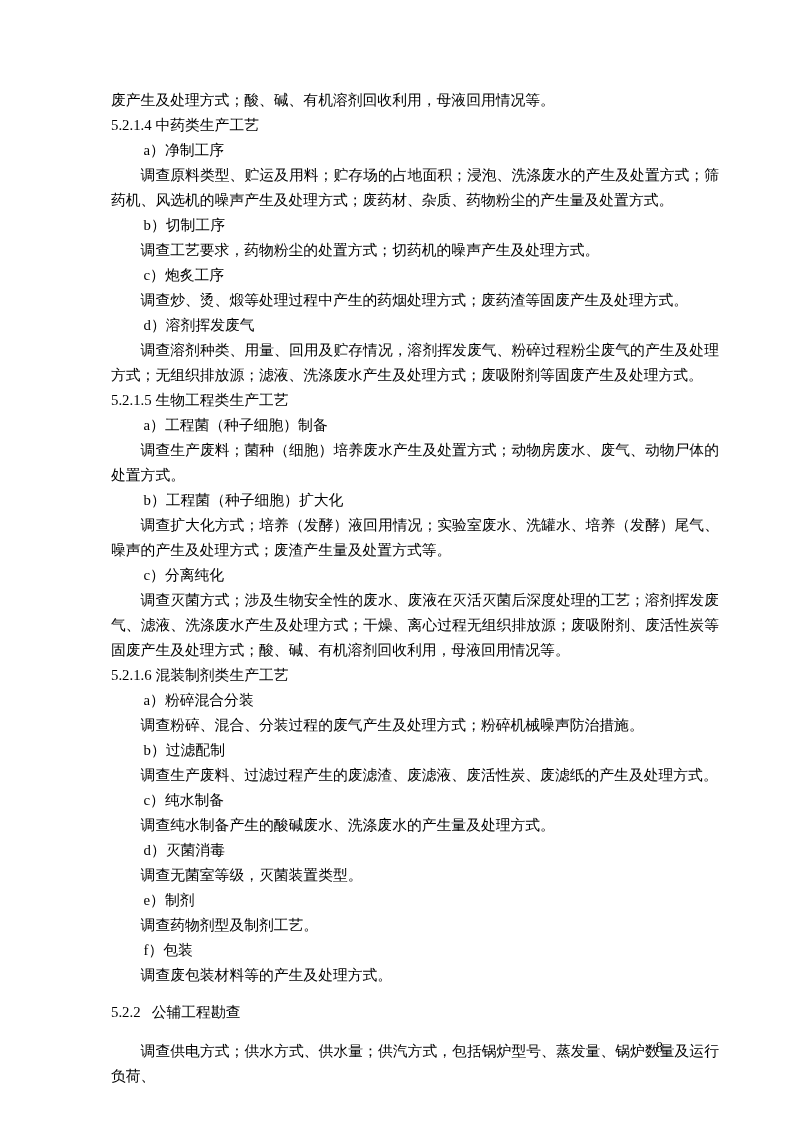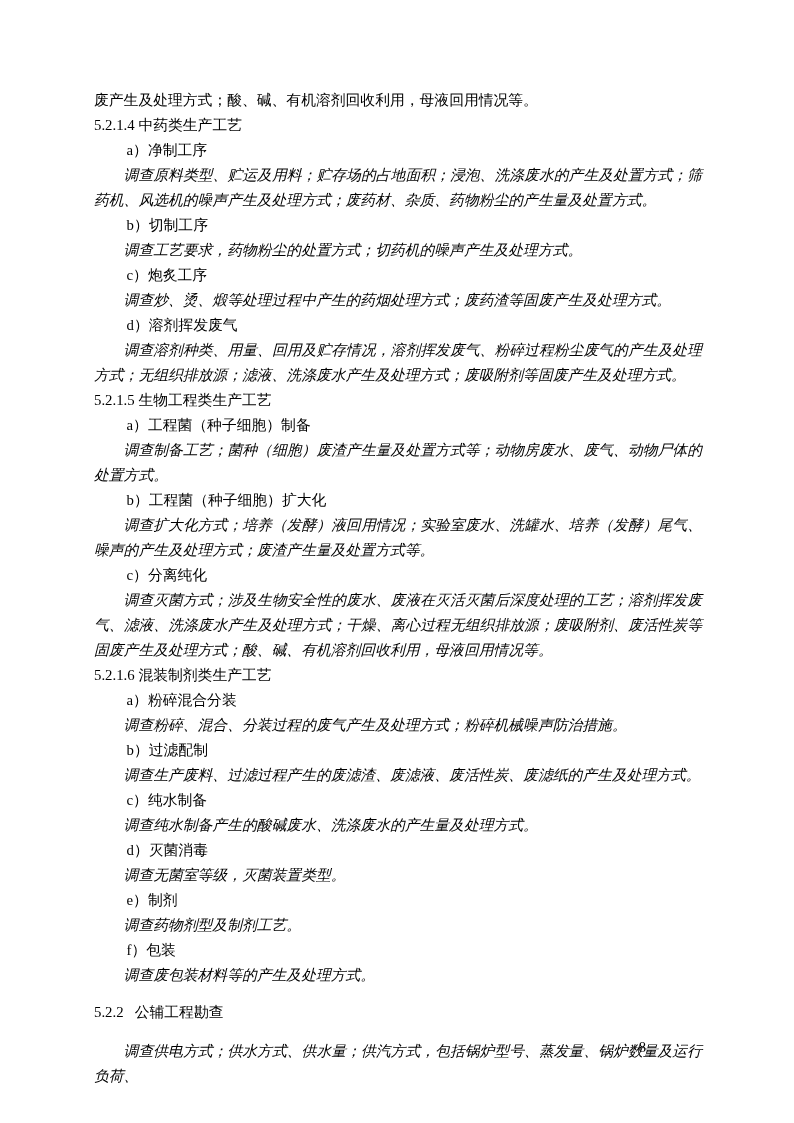--- a/index.html
+++ b/index.html
@@ -7,40 +7,40 @@
     width: 794px;
     height: 1123px;
     background: #ffffff;
     position: relative;
     font-family: "Liberation Serif", "DejaVu Serif", serif;
     color: #000000;
     overflow: hidden;
   }
   .page {
     position: absolute;
-    left: 0; top: 0;
+    left: 17px; top: 0;
     width: 744px; height: 1123px;
     background: #ffffff;
   }
   .content {
     position: absolute;
     left: 94px;
     top: 88px;
     width: 608px;
     font-size: 14.8px;
     line-height: 25px;
     text-align: justify;
     word-break: break-all;
     overflow-wrap: break-word;
   }
   .content p { margin: 0; }
   .cont    { text-indent: 0; }
   .heading { text-indent: 0; }
   .subitem { text-indent: 2.2em; }
-  .para    { text-indent: 2em; font-style: italic; }
+  .para    { text-indent: 2em; }
   .sec-bold {
     text-indent: 0;
     margin-top: 12px !important;
     margin-bottom: 14px !important;
   }
   .sec-bold .sec-num { font-weight: normal; }
   .sec-bold .sec-title { font-weight: normal; margin-left: 0.5em; }
   .pageno {
     position: absolute;
     right: 98px;
@@ -59,21 +59,21 @@
     <p class="subitem">a）净制工序</p>
     <p class="para">调查原料类型、贮运及用料；贮存场的占地面积；浸泡、洗涤废水的产生及处置方式；筛药机、风选机的噪声产生及处理方式；废药材、杂质、药物粉尘的产生量及处置方式。</p>
     <p class="subitem">b）切制工序</p>
     <p class="para">调查工艺要求，药物粉尘的处置方式；切药机的噪声产生及处理方式。</p>
     <p class="subitem">c）炮炙工序</p>
     <p class="para">调查炒、烫、煅等处理过程中产生的药烟处理方式；废药渣等固废产生及处理方式。</p>
     <p class="subitem">d）溶剂挥发废气</p>
     <p class="para">调查溶剂种类、用量、回用及贮存情况，溶剂挥发废气、粉碎过程粉尘废气的产生及处理方式；无组织排放源；滤液、洗涤废水产生及处理方式；废吸附剂等固废产生及处理方式。</p>
     <p class="heading">5.2.1.5 生物工程类生产工艺</p>
     <p class="subitem">a）工程菌（种子细胞）制备</p>
-    <p class="para">调查制备工艺；菌种（细胞）废渣产生量及处置方式等；动物房废水、废气、动物尸体的处置方式。</p>
+    <p class="para">调查生产废料；菌种（细胞）培养废水产生及处置方式；动物房废水、废气、动物尸体的处置方式。</p>
     <p class="subitem">b）工程菌（种子细胞）扩大化</p>
     <p class="para">调查扩大化方式；培养（发酵）液回用情况；实验室废水、洗罐水、培养（发酵）尾气、噪声的产生及处理方式；废渣产生量及处置方式等。</p>
     <p class="subitem">c）分离纯化</p>
     <p class="para">调查灭菌方式；涉及生物安全性的废水、废液在灭活灭菌后深度处理的工艺；溶剂挥发废气、滤液、洗涤废水产生及处理方式；干燥、离心过程无组织排放源；废吸附剂、废活性炭等固废产生及处理方式；酸、碱、有机溶剂回收利用，母液回用情况等。</p>
     <p class="heading">5.2.1.6 混装制剂类生产工艺</p>
     <p class="subitem">a）粉碎混合分装</p>
     <p class="para">调查粉碎、混合、分装过程的废气产生及处理方式；粉碎机械噪声防治措施。</p>
     <p class="subitem">b）过滤配制</p>
     <p class="para">调查生产废料、过滤过程产生的废滤渣、废滤液、废活性炭、废滤纸的产生及处理方式。</p>
     <p class="subitem">c）纯水制备</p>

